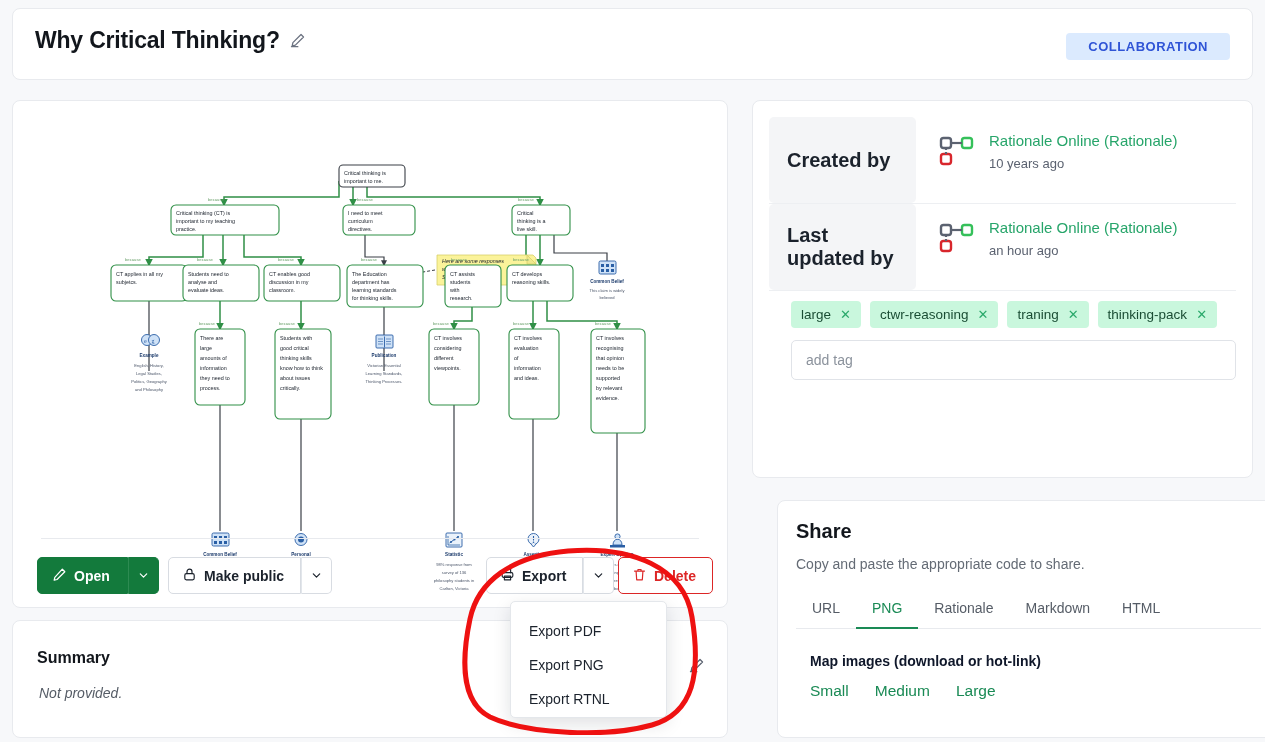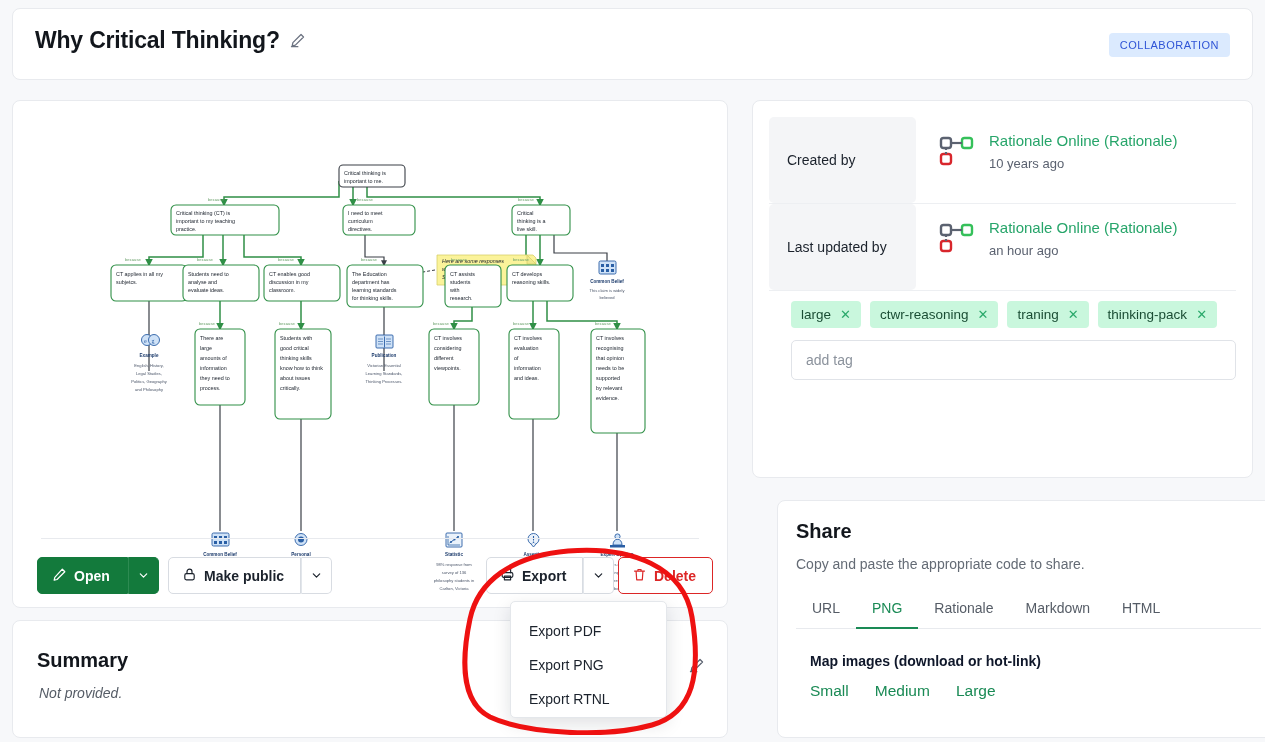--- a/index.html
+++ b/index.html
@@ -16,22 +16,22 @@
   .header-card {
     position: absolute; left: 12px; top: 8px; width: 1241px; height: 72px;
     background: #fff; border: 1px solid #e8eaee; border-radius: 8px; text-align: center;
   }
   .title-row { position: absolute; left: 22px; top: 18px; display: flex; align-items: center; gap: 9px; }
   .page-title { font-size: 23px; font-weight: 700; color: #12161c; letter-spacing: -.2px; }
   .edit-icon { display: inline-flex; width: 17px; height: 17px; color: #6b7280; cursor: pointer; }
   .edit-icon svg { width: 100%; height: 100%; }
   .collab-badge {
     position: absolute; right: 22px; top: 24px;
-    background: #dbeafe; color: #2f54d6; font-size: 11px; font-weight: 400;
-    letter-spacing: .5px; padding: 6px 11px; border-radius: 4px;
+    background: #dbeafe; color: #2f54d6; font-size: 13px; font-weight: 700;
+    letter-spacing: .5px; padding: 6px 22px; border-radius: 4px;
   }
 
   
   .map-card {
     position: absolute; left: 12px; top: 100px; width: 716px; height: 508px;
     background: #fff; border: 1px solid #e8eaee; border-radius: 8px;
   }
   .map-area { position: absolute; left: 0; top: 8px; width: 716px; height: 490px; overflow: hidden; }
   .map-svg { position: absolute; left: 0; top: 0; }
 
@@ -95,36 +95,36 @@
   }
 
   
   .annot { position: absolute; left: 456px; top: 545px; width: 248px; height: 190px; z-index: 60; pointer-events: none; }
 
   
   .summary-card {
     position: absolute; left: 12px; top: 620px; width: 716px; height: 118px;
     background: #fff; border: 1px solid #e8eaee; border-radius: 8px;
   }
-  .summary-title { position: absolute; left: 24px; top: 28px; font-size: 20px; font-weight: 700; color: #12161c; }
+  .summary-title { position: absolute; left: 24px; top: 28px; font-size: 16px; font-weight: 700; color: #12161c; }
   .summary-body { position: absolute; left: 26px; top: 64px; font-size: 14px; color: #555c66; font-style: italic; }
   .summary-edit { position: absolute; right: 22px; top: 36px; width: 17px; height: 17px; color: #5b6270; cursor: pointer; }
   .summary-edit svg { width: 100%; height: 100%; }
 
   
   .meta-card {
     position: absolute; left: 752px; top: 100px; width: 501px; height: 378px;
     background: #fff; border: 1px solid #e8eaee; border-radius: 8px; padding: 16px;
   }
   .meta-row { display: flex; align-items: stretch; }
   .meta-row + .meta-row { border-top: 1px solid #edeff2; }
   .meta-label {
     width: 147px; flex: none; background: #f4f5f7; border-radius: 5px;
     display: flex; align-items: center; padding: 0 18px;
-    font-size: 14px; color: #1b222c; font-weight: 400;
+    font-size: 20px; color: #1b222c; font-weight: 700;
   }
   .meta-value { flex: 1; display: flex; align-items: flex-start; gap: 13px; padding: 14px 0 14px 22px; }
   .node-avatar { flex: none; width: 38px; height: 34px; margin-top: 3px; }
   .meta-name { font-size: 15px; color: #27a56a; line-height: 1.32; cursor: pointer; }
   .meta-time { font-size: 13px; color: #5b6270; margin-top: 5px; }
   .meta-row-created .meta-label, .meta-row-updated .meta-label { height: 86px; }
   .meta-row-tags .meta-label { align-items: flex-start; padding-top: 18px; height: 132px; }
   .tags-wrap { flex: 1; padding: 10px 0 0 22px; }
   .tag-list { display: flex; flex-wrap: wrap; gap: 9px; }
   .tag {

